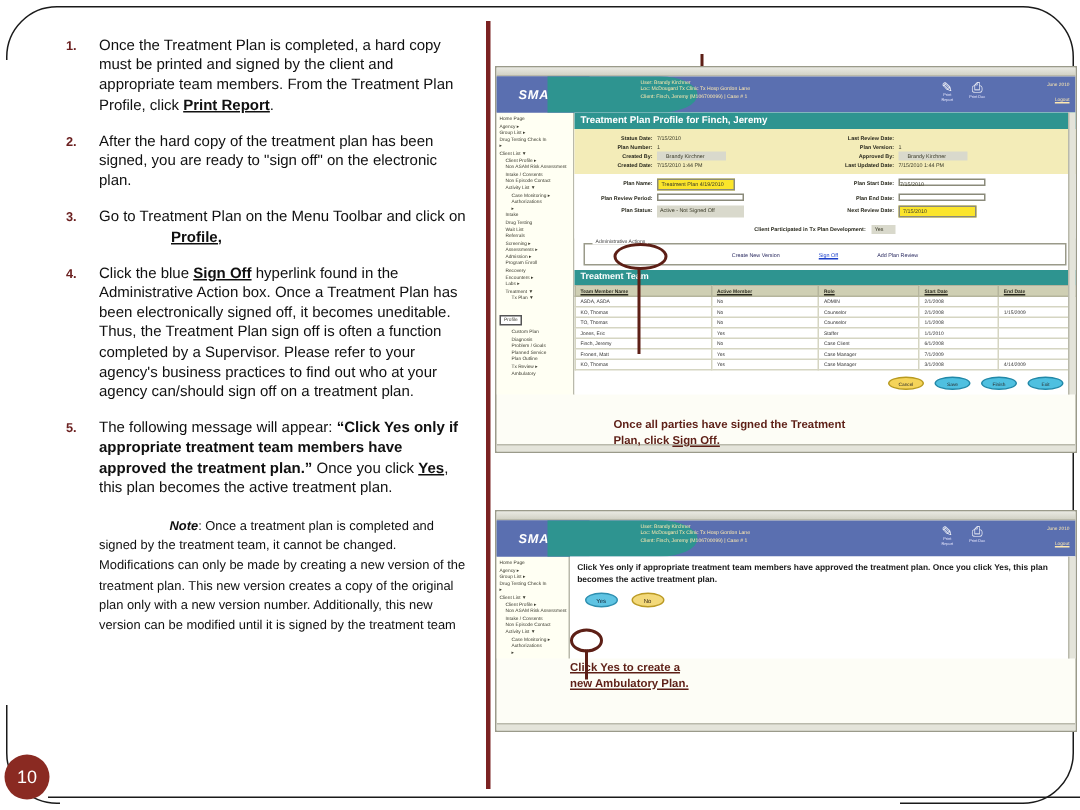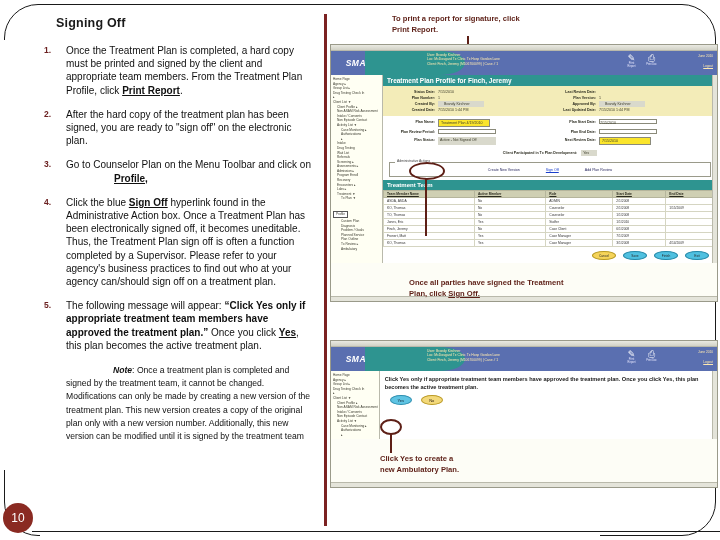--- a/index.html
+++ b/index.html
@@ -223,54 +223,49 @@
   <div id="frame-border"></div>
   <div class="frame-mask" id="mask-left"></div>
   <div class="frame-mask" id="mask-bottom"></div>
 
   <div id="divider"></div>
 
   <div id="page-badge">10</div>
   <div id="page-rule"></div>
 
   <div id="left-col">
-    <div id="heading">Signing Off</div>
     <ol class="steps" id="steps-list">
         <li>
           <div class="num">1.</div>
           <div class="body-txt"><span>Once the Treatment Plan is completed, a hard copy must be printed and signed by the client and appropriate team members. From the Treatment Plan Profile, click </span><u style="font-weight: bold;">Print Report</u><span>.</span></div>
         </li>
         <li>
           <div class="num">2.</div>
           <div class="body-txt"><span>After the hard copy of the treatment plan has been signed, you are ready to "sign off" on the electronic plan.</span></div>
         </li>
         <li>
           <div class="num">3.</div>
-          <div class="body-txt"><span>Go to Counselor Plan on the  Menu Toolbar and click on </span><u style="font-weight: bold; margin-left: 48px;">Profile,</u></div>
+          <div class="body-txt"><span>Go to Treatment Plan on the  Menu Toolbar and click on </span><u style="font-weight: bold; margin-left: 48px;">Profile,</u></div>
         </li>
         <li>
           <div class="num">4.</div>
           <div class="body-txt"><span>Click the blue </span><u style="font-weight: bold;">Sign Off</u><span> hyperlink found in the Administrative Action box.  Once a Treatment Plan has been electronically signed off, it becomes uneditable. Thus, the Treatment Plan sign off is often a function completed by a Supervisor. Please refer to your agency's business practices to find out who at your agency can/should sign off on a treatment plan.</span></div>
         </li>
         <li>
           <div class="num">5.</div>
           <div class="body-txt"><span>The following message will appear: </span><b>“Click Yes only if appropriate treatment team members have approved the treatment plan.”</b><span> Once you click </span><u style="font-weight: bold;">Yes</u><span>, this plan becomes the active treatment plan.</span></div>
         </li>
       </ol>
     <div class="note-block">
       <i>Note</i><span>: Once a treatment plan is completed and signed by the treatment team, it cannot be changed. Modifications can only be made by creating a new version of the treatment plan. This new version creates a copy of the original plan only with a new version number.  Additionally, this new version can be modified until it is signed by the treatment team</span>
     </div>
   </div>
 
   <div id="right-col">
 
-    <div class="callout" style="left:62px; top:14px;">
-      <div>To print a report for signature, click</div>
-      <div>Print Report.</div>
-    </div>
     <div class="leader" style="left:137px; top:36px; height:24px;"></div>
     <div class="arrowhead" style="left:133px; top:58px;"></div>
     <div class="ellipse" style="left:122px; top:58px; width:32px; height:26px;"></div>
 
     <div class="app" id="app-top" style="left:0px; top:44px; width:388px; height:258px;">
       <div class="app-chrome"></div>
       <div class="app-bar">
         <div class="teal-swoosh"></div>
         <div class="app-logo">SMART</div>
         <div class="app-userinfo">
@@ -523,19 +518,19 @@
             <div class="cpill yel">No</div>
           </div>
           <div class="scrollbar-v"></div>
         </div>
       </div>
       <div class="scrollbar-h"></div>
     </div>
 
     <div class="ellipse" style="left:50px; top:419px; width:22px; height:16px;"></div>
     <div class="leader" style="left:60px; top:433px; height:20px;"></div>
-    <div class="callout" style="left:50px; top:454px;">
+    <div class="callout" style="left:50px; top:440px;text-decoration:underline;">
       <div>Click Yes to create a</div>
       <div>new Ambulatory Plan.</div>
     </div>
 
   </div>
 </div>
 
 </body></html>

